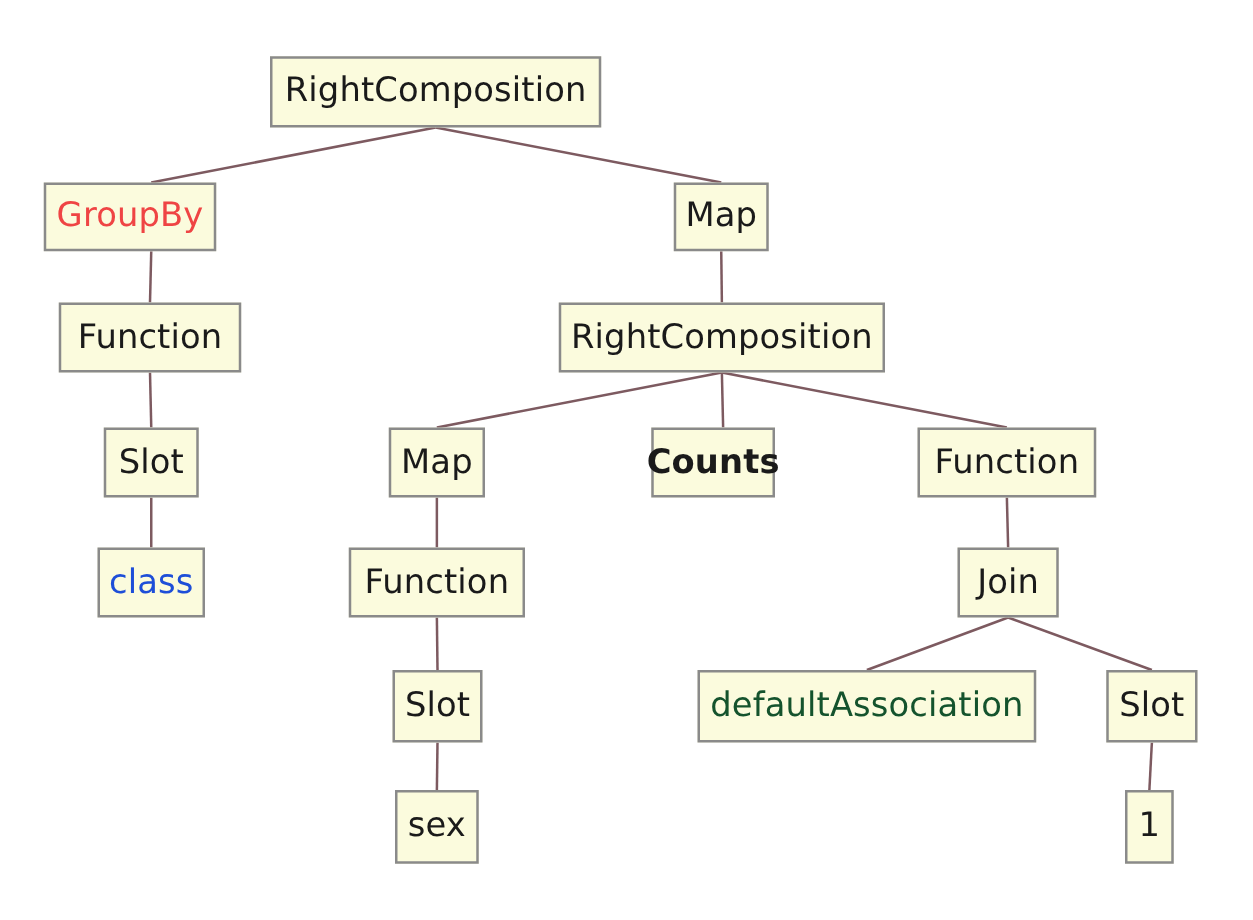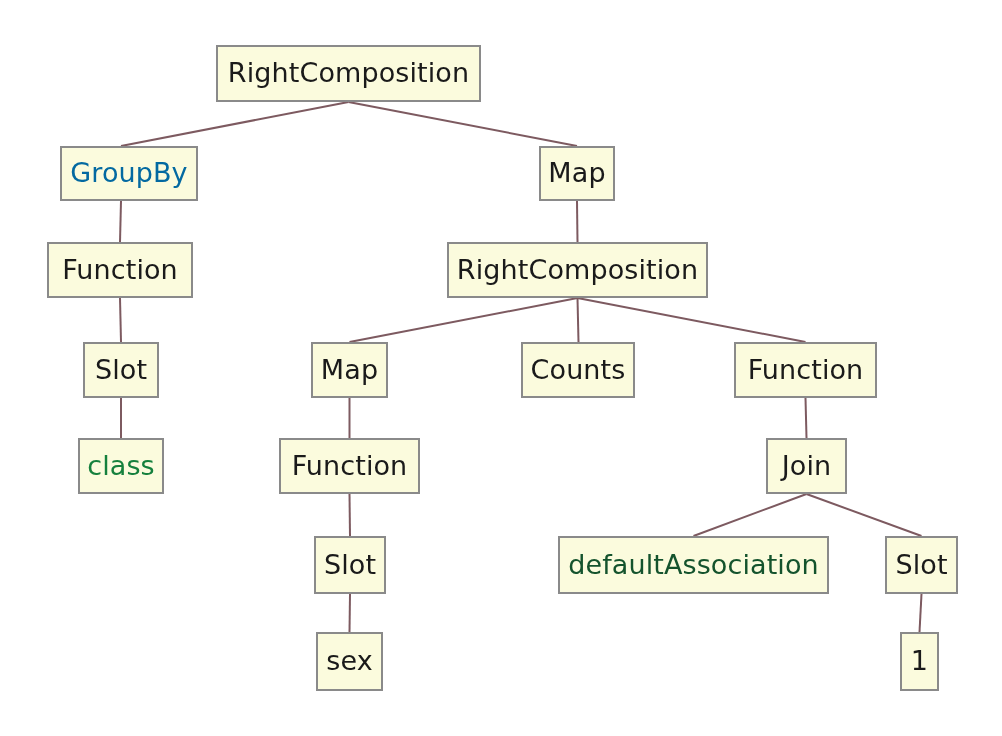--- a/index.html
+++ b/index.html
@@ -64,45 +64,45 @@
       <line x1="330" y1="594" x2="329.5" y2="632" stroke="#7d5a60" stroke-width="2"></line>
       <line x1="785.5" y1="398" x2="786.5" y2="438" stroke="#7d5a60" stroke-width="2"></line>
       <line x1="786.5" y1="494" x2="673.5" y2="536" stroke="#7d5a60" stroke-width="2"></line>
       <line x1="786.5" y1="494" x2="901.5" y2="536" stroke="#7d5a60" stroke-width="2"></line>
       <line x1="901.5" y1="594" x2="899.5" y2="632" stroke="#7d5a60" stroke-width="2"></line>
     </svg>
   <div id="node-layer">
       <div class="node" style="left: 196px; top: 45px; width: 265px; height: 57px; background: rgb(251, 251, 221); border-color: rgb(138, 138, 138); color: rgb(26, 26, 26);">
         <span class="node-label">RightComposition</span>
       </div>
-      <div class="node" style="left: 40px; top: 146px; width: 138px; height: 55px; background: rgb(251, 251, 221); border-color: rgb(138, 138, 138); color: #0369a1;">
+      <div class="node" style="left: 15px; top: 146px; width: 138px; height: 55px; background: rgb(251, 251, 221); border-color: rgb(138, 138, 138); color: #ef4444;">
         <span class="node-label">GroupBy</span>
       </div>
       <div class="node" style="left: 519px; top: 146px; width: 76px; height: 55px; background: rgb(251, 251, 221); border-color: rgb(138, 138, 138); color: rgb(26, 26, 26);">
         <span class="node-label">Map</span>
       </div>
       <div class="node" style="left: 27px; top: 242px; width: 146px; height: 56px; background: rgb(251, 251, 221); border-color: rgb(138, 138, 138); color: rgb(26, 26, 26);">
         <span class="node-label">Function</span>
       </div>
       <div class="node" style="left: 427px; top: 242px; width: 261px; height: 56px; background: rgb(251, 251, 221); border-color: rgb(138, 138, 138); color: rgb(26, 26, 26);">
         <span class="node-label">RightComposition</span>
       </div>
       <div class="node" style="left: 63px; top: 342px; width: 76px; height: 56px; background: rgb(251, 251, 221); border-color: rgb(138, 138, 138); color: rgb(26, 26, 26);">
         <span class="node-label">Slot</span>
       </div>
       <div class="node" style="left: 291px; top: 342px; width: 77px; height: 56px; background: rgb(251, 251, 221); border-color: rgb(138, 138, 138); color: rgb(26, 26, 26);">
         <span class="node-label">Map</span>
       </div>
-      <div class="node" style="left: 501px; top: 342px; width: 114px; height: 56px; background: rgb(251, 251, 221); border-color: rgb(138, 138, 138); color: rgb(26, 26, 26);">
+      <div class="node" style="left: 501px; top: 342px; width: 99px; height: 56px; background: rgb(251, 251, 221); border-color: rgb(138, 138, 138); color: rgb(26, 26, 26); font-weight: bold;">
         <span class="node-label">Counts</span>
       </div>
       <div class="node" style="left: 714px; top: 342px; width: 143px; height: 56px; background: rgb(251, 251, 221); border-color: rgb(138, 138, 138); color: rgb(26, 26, 26);">
         <span class="node-label">Function</span>
       </div>
-      <div class="node" style="left: 58px; top: 438px; width: 86px; height: 56px; background: rgb(251, 251, 221); border-color: rgb(138, 138, 138); color: #15803d;">
+      <div class="node" style="left: 58px; top: 438px; width: 86px; height: 56px; background: rgb(251, 251, 221); border-color: rgb(138, 138, 138); color: #1d4ed8;">
         <span class="node-label">class</span>
       </div>
       <div class="node" style="left: 259px; top: 438px; width: 141px; height: 56px; background: rgb(251, 251, 221); border-color: rgb(138, 138, 138); color: rgb(26, 26, 26);">
         <span class="node-label">Function</span>
       </div>
       <div class="node" style="left: 746px; top: 438px; width: 81px; height: 56px; background: rgb(251, 251, 221); border-color: rgb(138, 138, 138); color: rgb(26, 26, 26); align-items: center;">
         <span class="node-label">Join</span>
       </div>
       <div class="node" style="left: 294px; top: 536px; width: 72px; height: 58px; background: rgb(251, 251, 221); border-color: rgb(138, 138, 138); color: rgb(26, 26, 26);">
         <span class="node-label">Slot</span>

